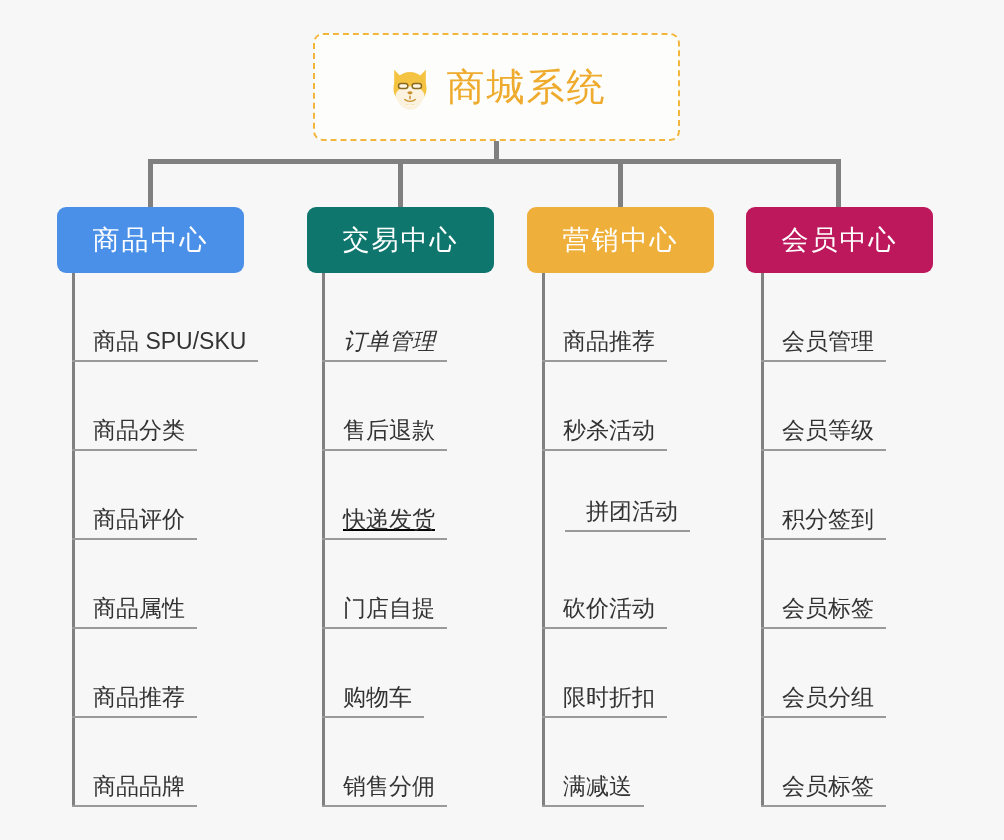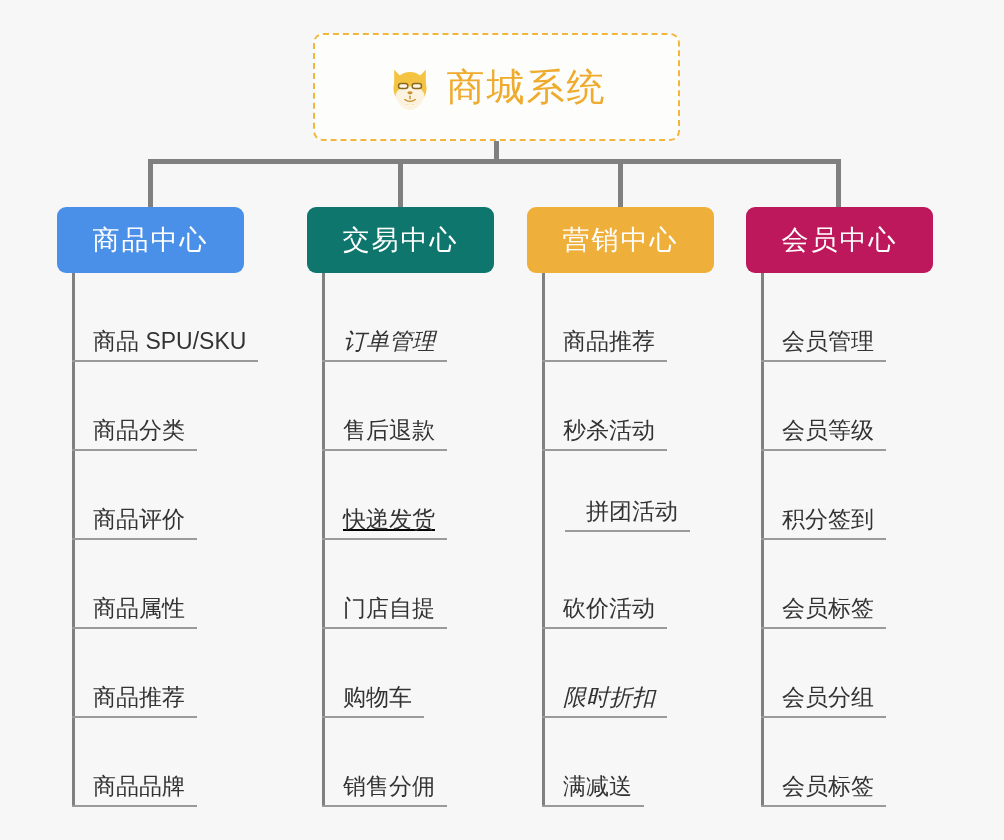--- a/index.html
+++ b/index.html
@@ -191,21 +191,21 @@
         </div>
         <div class="leaf-item" style="top: 89px;">
           <span class="leaf-label">秒杀活动</span>
         </div>
         <div class="leaf-item" style="top: 170px; margin-left: 23px;">
           <span class="leaf-label">拼团活动</span>
         </div>
         <div class="leaf-item" style="top: 267px;">
           <span class="leaf-label">砍价活动</span>
         </div>
-        <div class="leaf-item" style="top: 356px; font-style: italic;">
+        <div class="leaf-item" style="top: 356px;">
           <span class="leaf-label">限时折扣</span>
         </div>
         <div class="leaf-item" style="top: 445px; justify-content: center;">
           <span class="leaf-label">满减送</span>
         </div>
       </div>
       <div class="cat-node" style="left: 746px; width: 187px; background: #be185d;">
         <span>会员中心</span>
       </div>
       <div class="leaf-col" style="left: 748px;">

